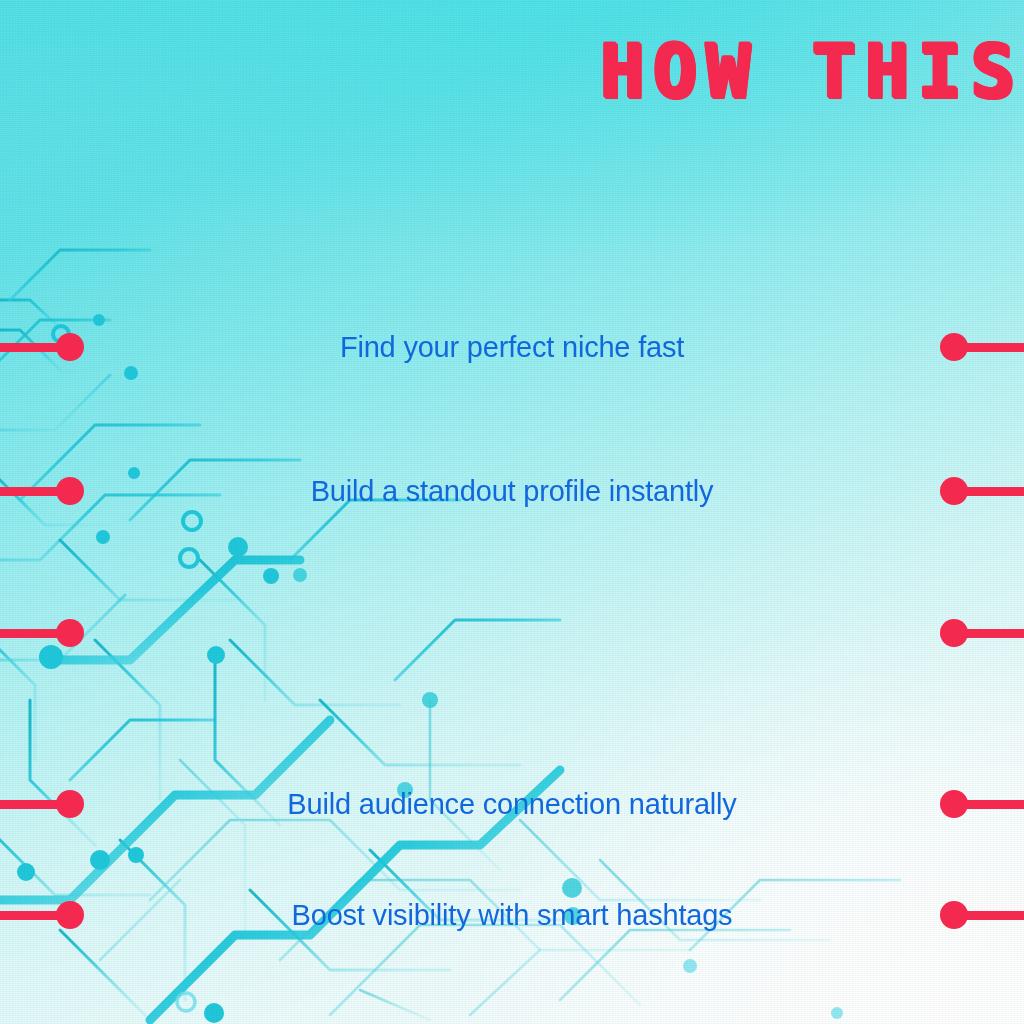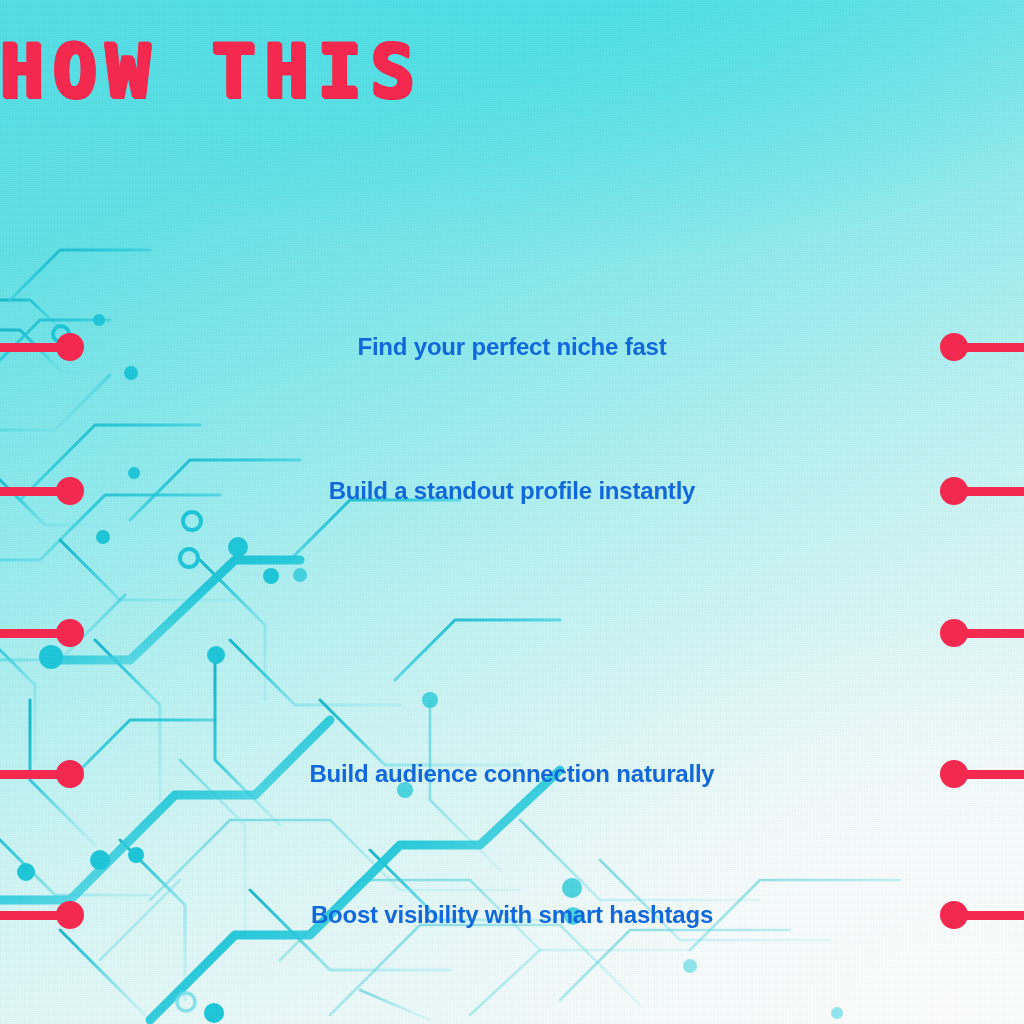--- a/index.html
+++ b/index.html
@@ -70,21 +70,21 @@
     width: 1024px;
     height: 1024px;
   }
 
   
   .title-block {
     position: absolute;
     top: 38px;
     left: 0;
     width: 1024px;
-    text-align: left;
+    text-align: right;
     z-index: 6;
   }
   .title-line {
     display: block;
     color: #f4294f;
     font-family: "DejaVu Sans Mono", "Liberation Mono", monospace;
     font-weight: 700;
     font-size: 73px;
     line-height: 68px;
     letter-spacing: 9px;
@@ -108,22 +108,22 @@
     left: 0;
     width: 1024px;
     height: 40px;
     display: flex;
     align-items: center;
     justify-content: center;
   }
   .row-text {
     color: #1168dc;
     font-family: "Liberation Sans", sans-serif;
-    font-weight: 700;
-    font-size: 24px;
+    font-weight: 400;
+    font-size: 29px;
     line-height: 34px;
     letter-spacing: -0.2px;
     white-space: nowrap;
     text-align: left;
   }
 
   
   .marker {
     position: absolute;
     top: 50%;
@@ -306,21 +306,21 @@
       <div class="marker marker-left">
         <div class="marker-bar"></div>
         <div class="marker-dot"></div>
       </div>
       <div class="marker marker-right">
         <div class="marker-bar"></div>
         <div class="marker-dot"></div>
       </div>
     </div>
 
-    <div class="row" style="top:754px">
+    <div class="row" style="top:784px">
       <div class="marker marker-left">
         <div class="marker-bar"></div>
         <div class="marker-dot"></div>
       </div>
       <span class="row-text">Build audience connection naturally</span>
       <div class="marker marker-right">
         <div class="marker-bar"></div>
         <div class="marker-dot"></div>
       </div>
     </div>

